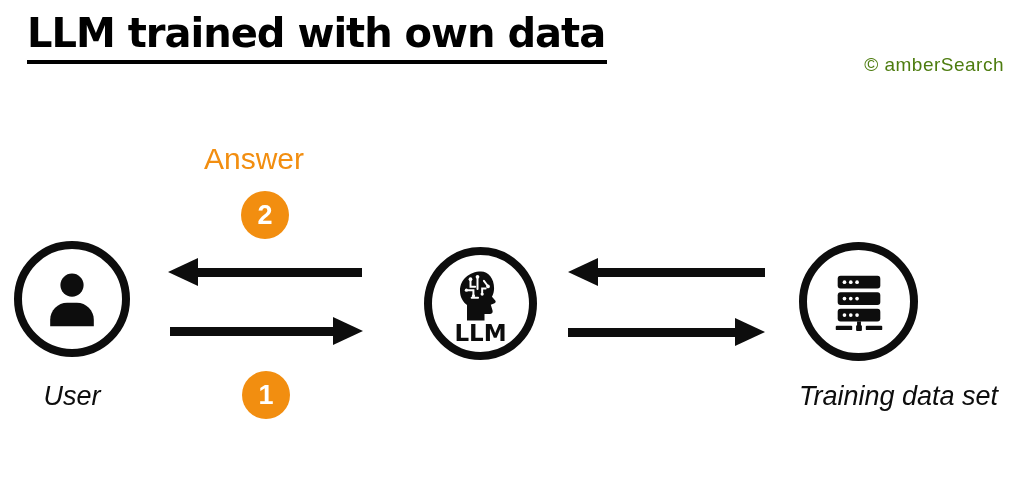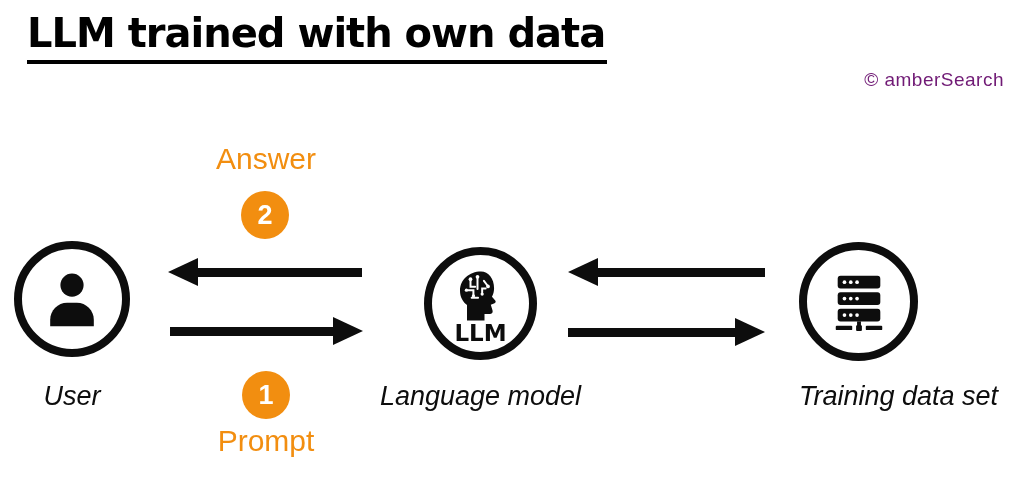--- a/index.html
+++ b/index.html
@@ -20,22 +20,22 @@
     font-family:"DejaVu Sans",sans-serif;
     font-size:40px;font-weight:800;letter-spacing:-1px;
     color:#000;
     border-bottom:4px solid #000;
     padding:0 2px 2px 0;
     line-height:1.25;
     white-space:nowrap;
     text-align:right;
   }
   .copyright{
-    position:absolute;right:20px;top:69px;
-    font-size:19px;color:#701a75;letter-spacing:0.5px;
+    position:absolute;right:20px;top:54px;
+    font-size:19px;color:#4d7c0f;letter-spacing:0.5px;
   }
   
   .node-circle{
     position:absolute;
     border:8px solid var(--color-ink);
     border-radius:50%;
     background:#fff;
     box-sizing:border-box;
     display:flex;align-items:center;justify-content:center;
   }
@@ -55,21 +55,21 @@
   .arrow-answer{left:168px;top:258px;width:194px;height:28px;}
   .arrow-prompt{left:170px;top:317px;width:193px;height:28px;}
   .arrow-data-to-llm{left:568px;top:258px;width:197px;height:28px;}
   .arrow-llm-to-data{left:568px;top:318px;width:197px;height:28px;}
   
   .flow-label{
     position:absolute;width:160px;text-align:center;
     font-size:30px;font-weight:500;color:var(--color-accent);
     line-height:1.1;
   }
-  .answer-label{left:186px;top:142px;}
+  .answer-label{left:174px;top:142px;}
   .prompt-label{left:186px;top:424px;}
   .badge{
     position:absolute;width:48px;height:48px;border-radius:50%;
     background:var(--color-accent);color:#ffffff;
     font-size:27px;font-weight:600;
     display:flex;align-items:center;justify-content:center;
   }
   .badge-answer{left:241px;top:191px;}
   .badge-prompt{left:242px;top:371px;}
   
@@ -133,21 +133,20 @@
           <circle cx="30" cy="15.8" r="1.6"></circle>
           <circle cx="17.5" cy="24" r="1.4"></circle>
           <circle cx="25" cy="22.3" r="1.4"></circle>
           <circle cx="11.5" cy="19" r="1.4"></circle>
         </g>
       </svg>
     </span>
     <div class="llm-text">LLM</div>
   </div>
   <div class="node-label llm-label">
-    <div>Language model</div>
   </div>
 
   <div class="arrow arrow-data-to-llm">
     <span class="head-left"></span>
     <span class="shaft"></span>
   </div>
   <div class="arrow arrow-llm-to-data">
     <span class="shaft"></span>
     <span class="head-right"></span>
   </div>
@@ -174,15 +173,14 @@
         <rect x="29" y="56" width="6" height="6" rx="1"></rect>
         <rect x="39" y="56.5" width="17" height="4.5" rx="1"></rect>
       </svg>
     </span>
   </div>
   <div class="node-label training-label">Training data set</div>
 
   <div class="badge badge-prompt">
     <span>1</span>
   </div>
-  <div class="flow-label prompt-label">Prompt</div>
 
 </div>
 
 </body></html>

